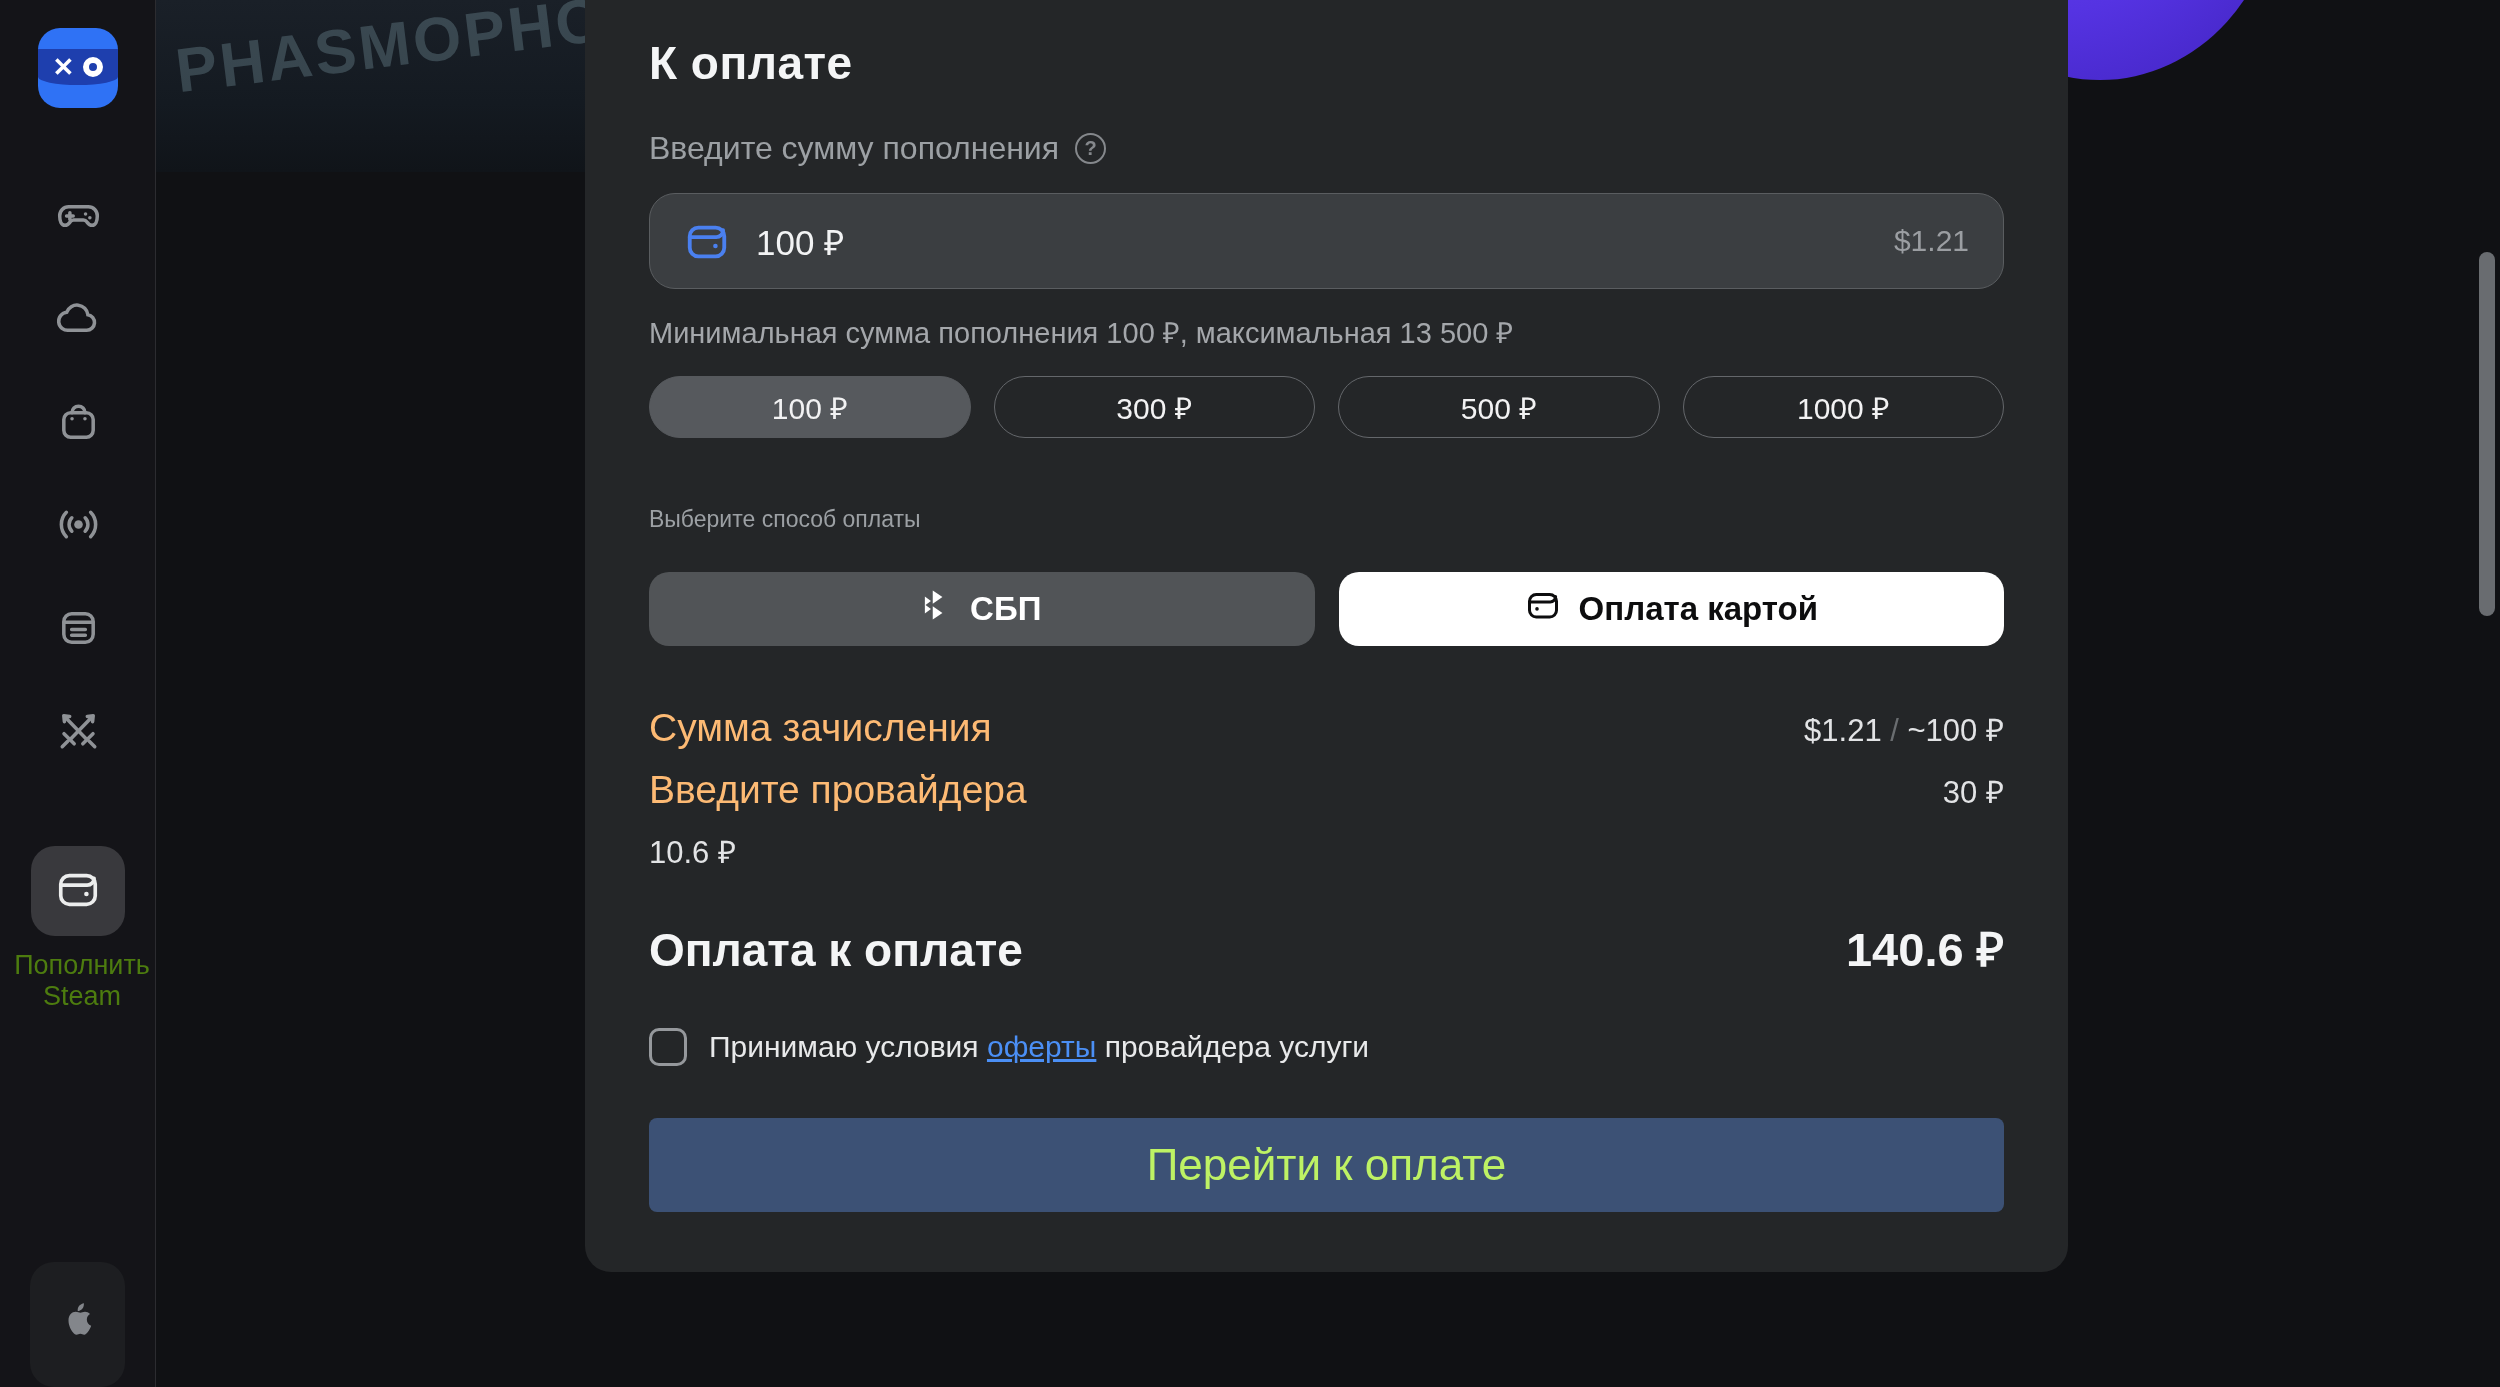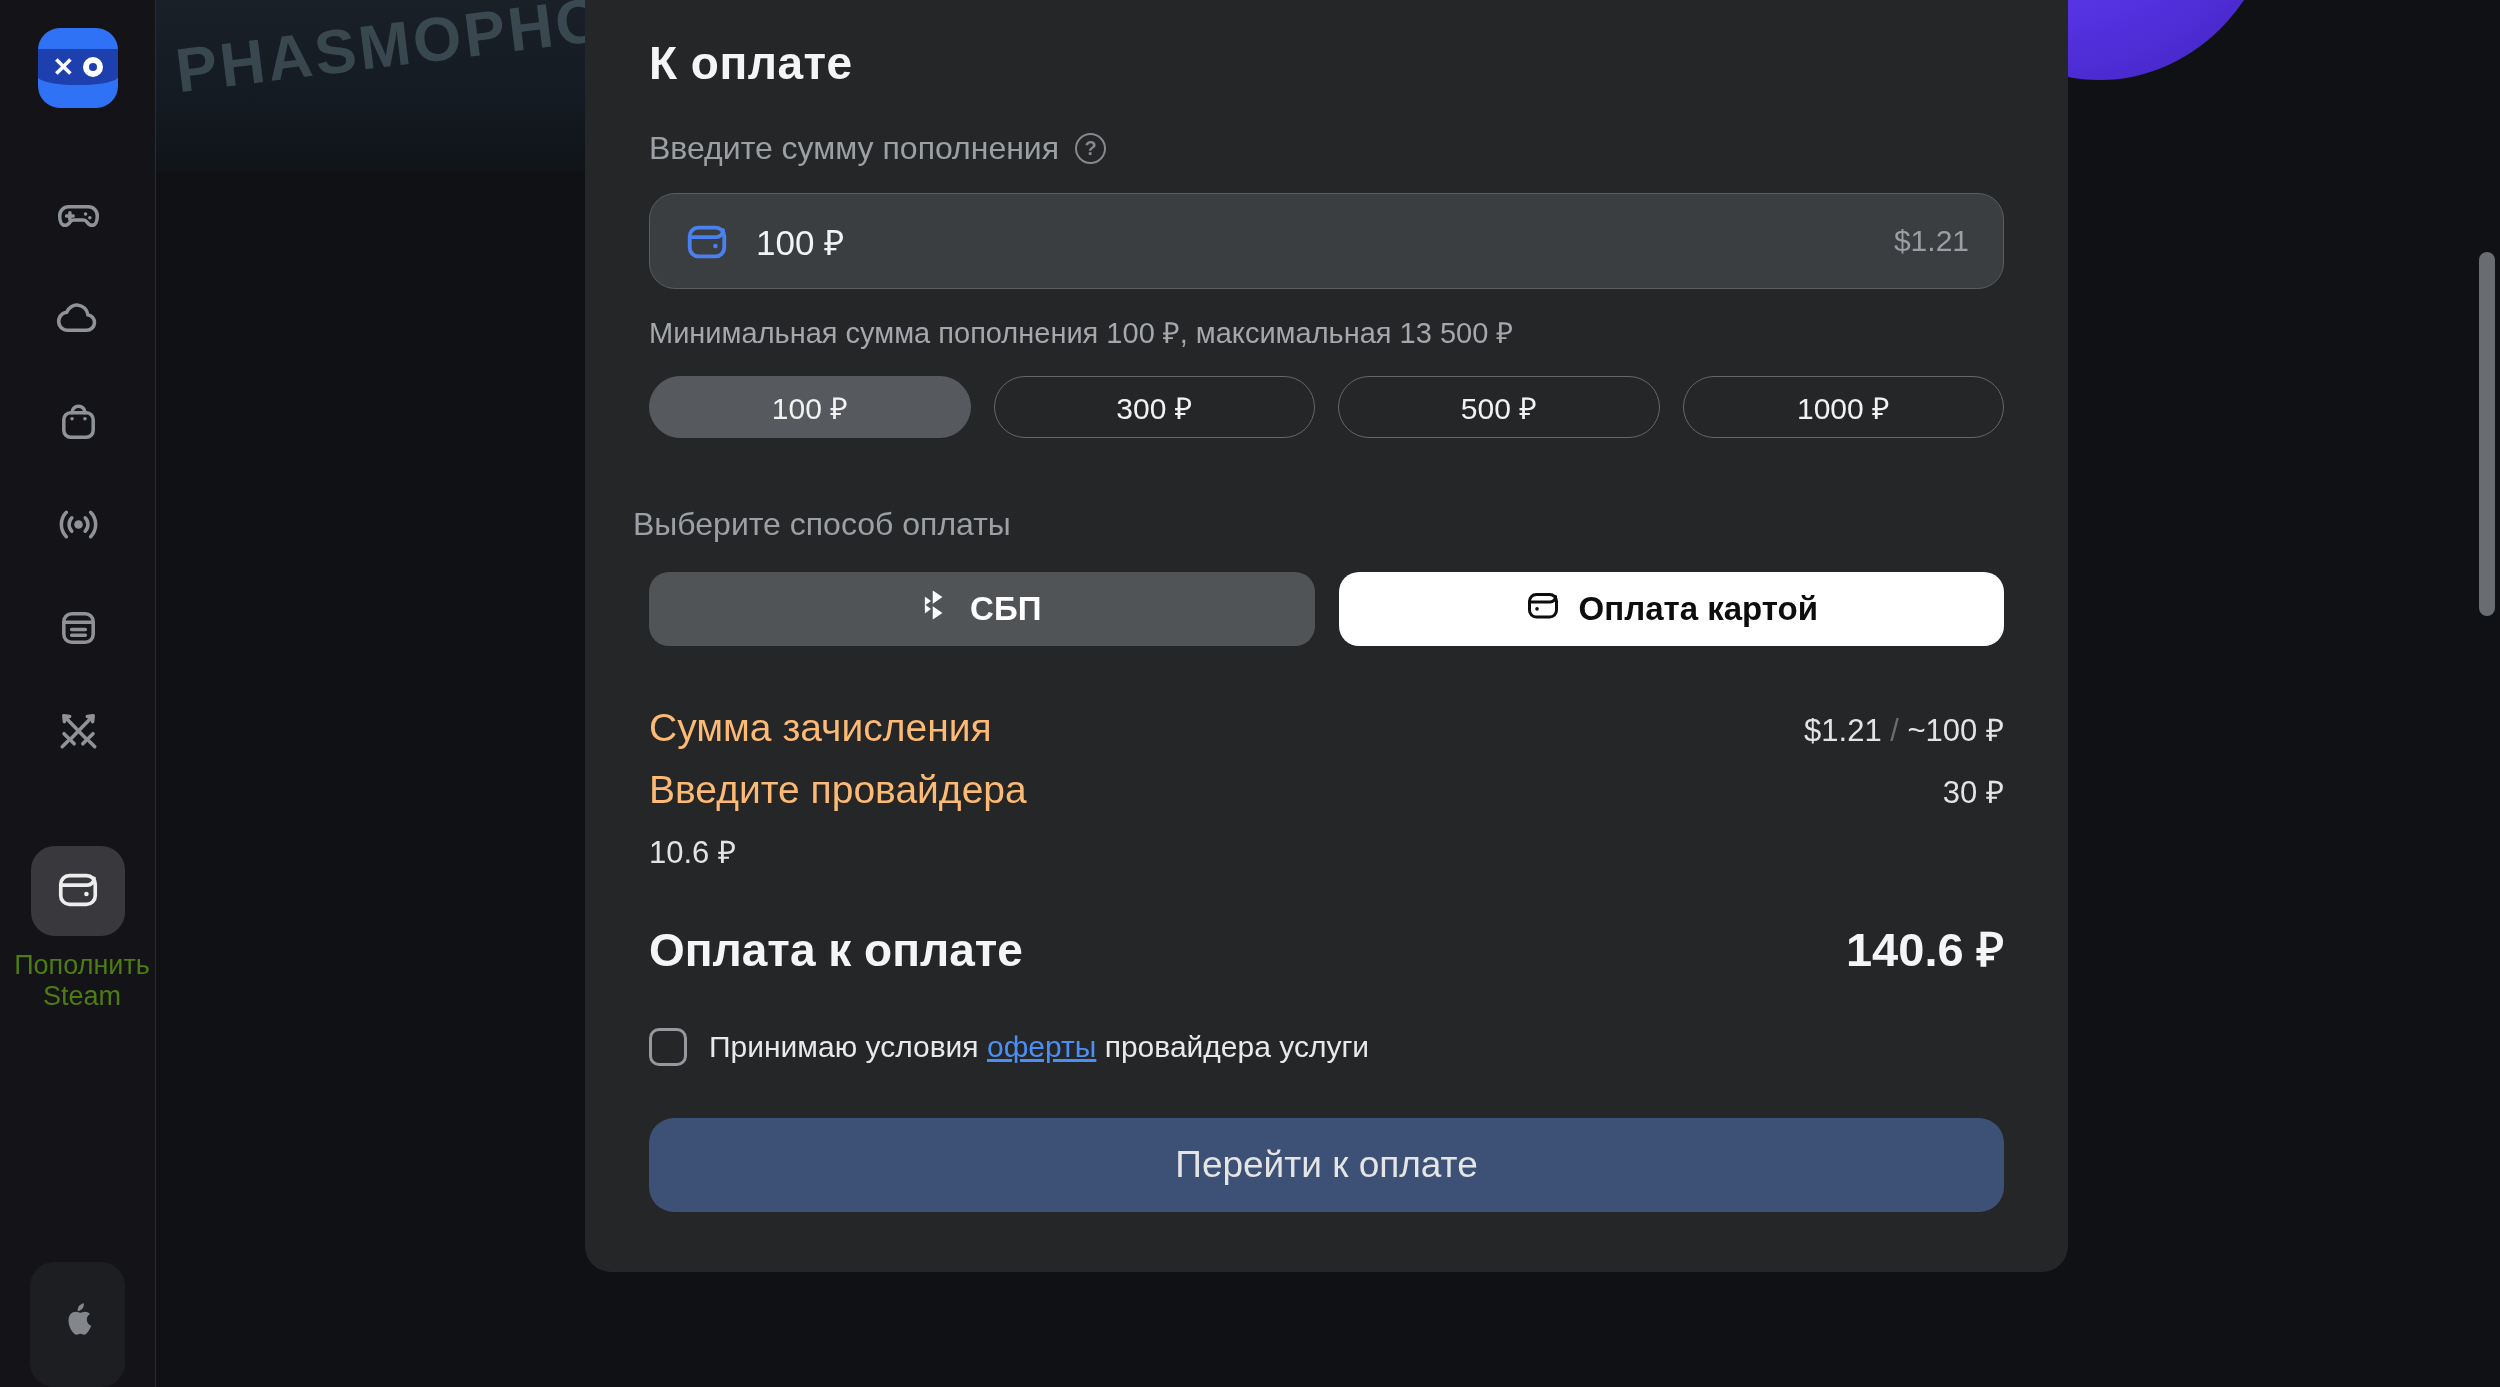--- a/index.html
+++ b/index.html
@@ -122,22 +122,22 @@
     display:flex; gap:23px;
   }
   .chip {
     flex:1; height:62px; border-radius:31px;
     display:flex; align-items:center; justify-content:center;
     font-size:30px; font-weight:500; color:#f2f2f3;
     border:1px solid #64676b; background:transparent; cursor:pointer;
   }
   .chip.selected { background:#56595d; border-color:#56595d; }
   .method-label {
-    position:absolute; left:48px; top:506px;
-    font-size:32px; color:#9ca0a4;
+    position:absolute; left:64px; top:506px;
+    font-size:23px; color:#9ca0a4;
   }
   .methods {
     position:absolute; left:64px; top:572px; width:1355px; height:82px;
     display:flex; gap:24px;
   }
   .method-btn {
     flex:1; height:74px; border-radius:20px; border:none; cursor:pointer;
     display:flex; align-items:center; justify-content:center; gap:18px;
     font-size:33px; font-weight:600;
     font-family:"Liberation Sans", sans-serif;
@@ -168,22 +168,22 @@
   }
   .checkbox {
     width:38px; height:38px; border-radius:10px; border:3px solid #95989c;
     background:transparent; cursor:pointer; flex:0 0 auto;
   }
   .terms-text { font-size:30px; color:#e8e9ea; }
   .terms-text a { color:#4b8ff5; text-decoration:underline; cursor:pointer; }
 
   .submit-btn {
     position:absolute; left:64px; top:1118px; width:1355px; height:94px;
-    border-radius:25px; border:none; background:#3c5175;
-    font-size:37px; font-weight:500; color:#e5e5e5; cursor:default;
+    border-radius:8px; border:none; background:#3c5175;
+    font-size:44px; font-weight:500; color:#bef264; cursor:default;
     font-family:"Liberation Sans", sans-serif;
   }
 </style>
 </head>
 <body>
 
 <div class="banner-strip">
   <span class="scrawl">PHASMOPHOBIA</span>
 </div>
 <div class="purple-blob"></div>

